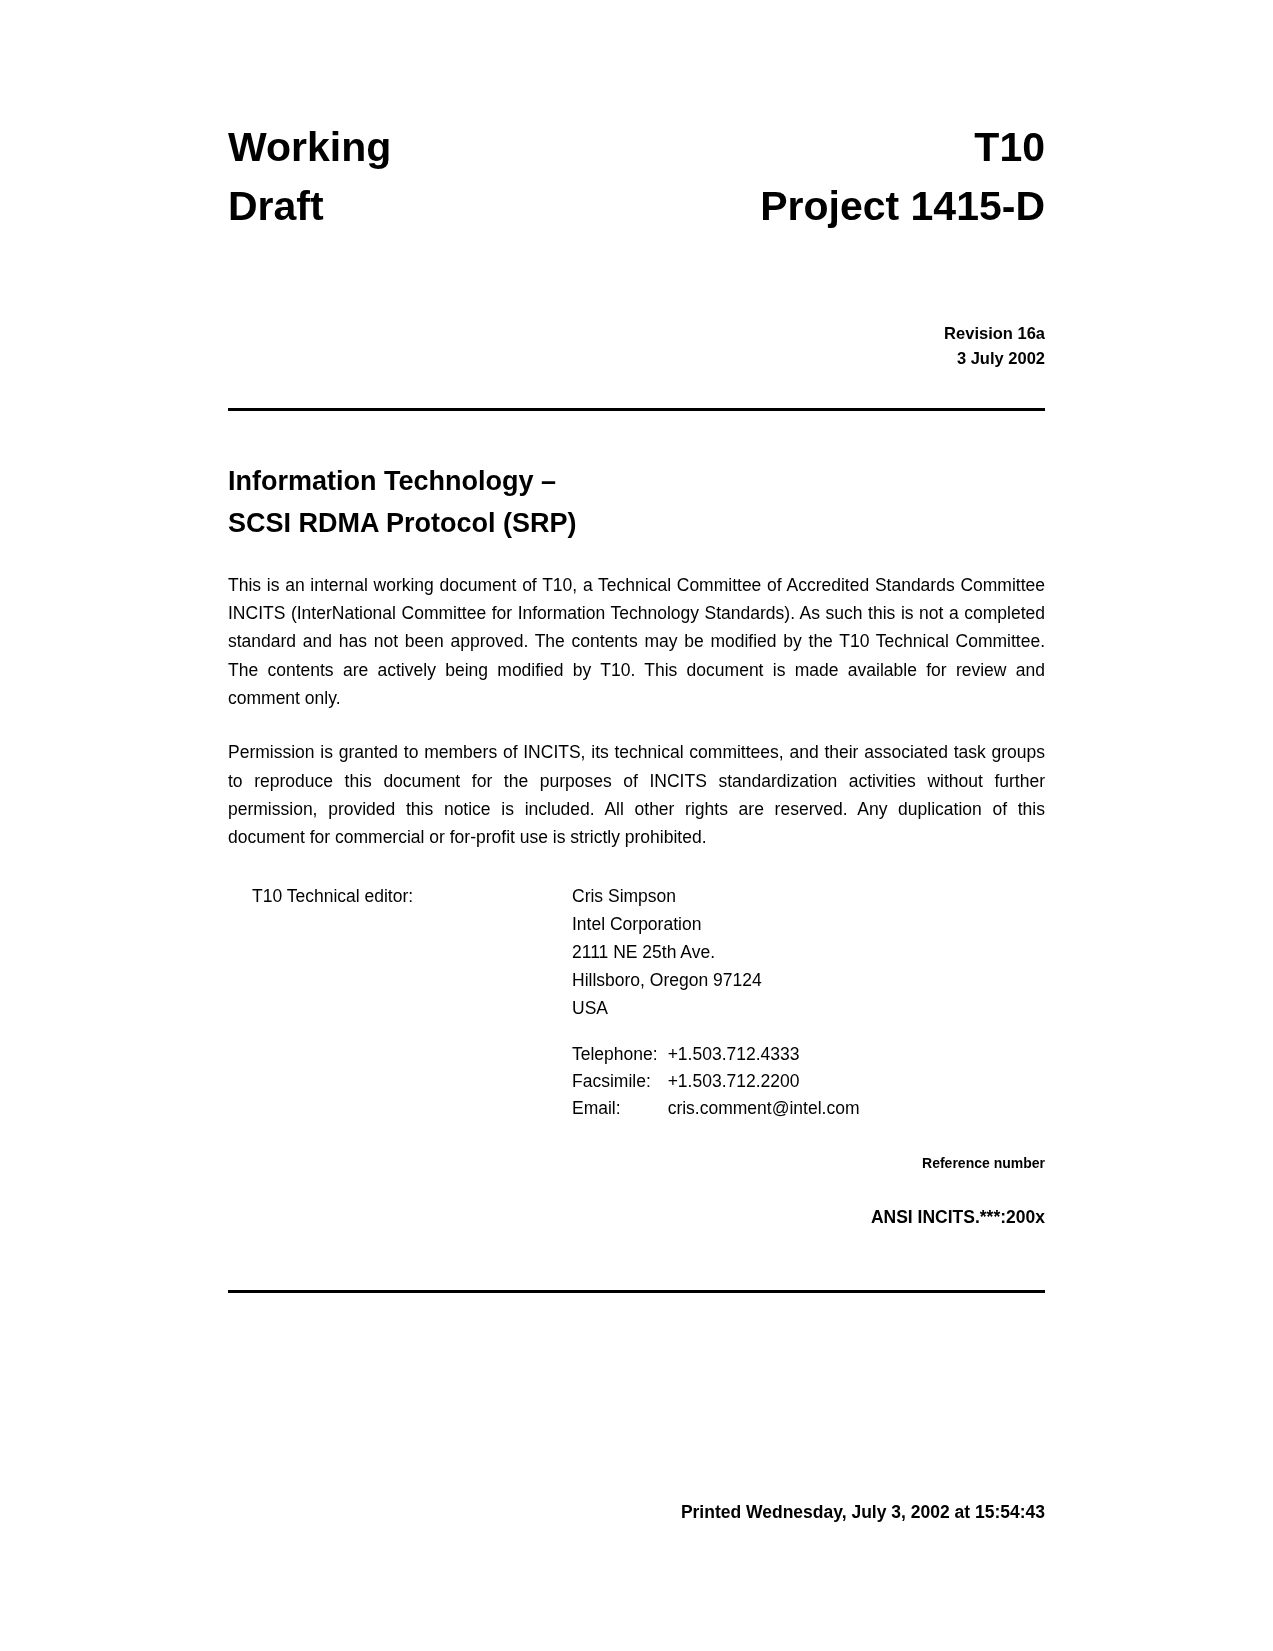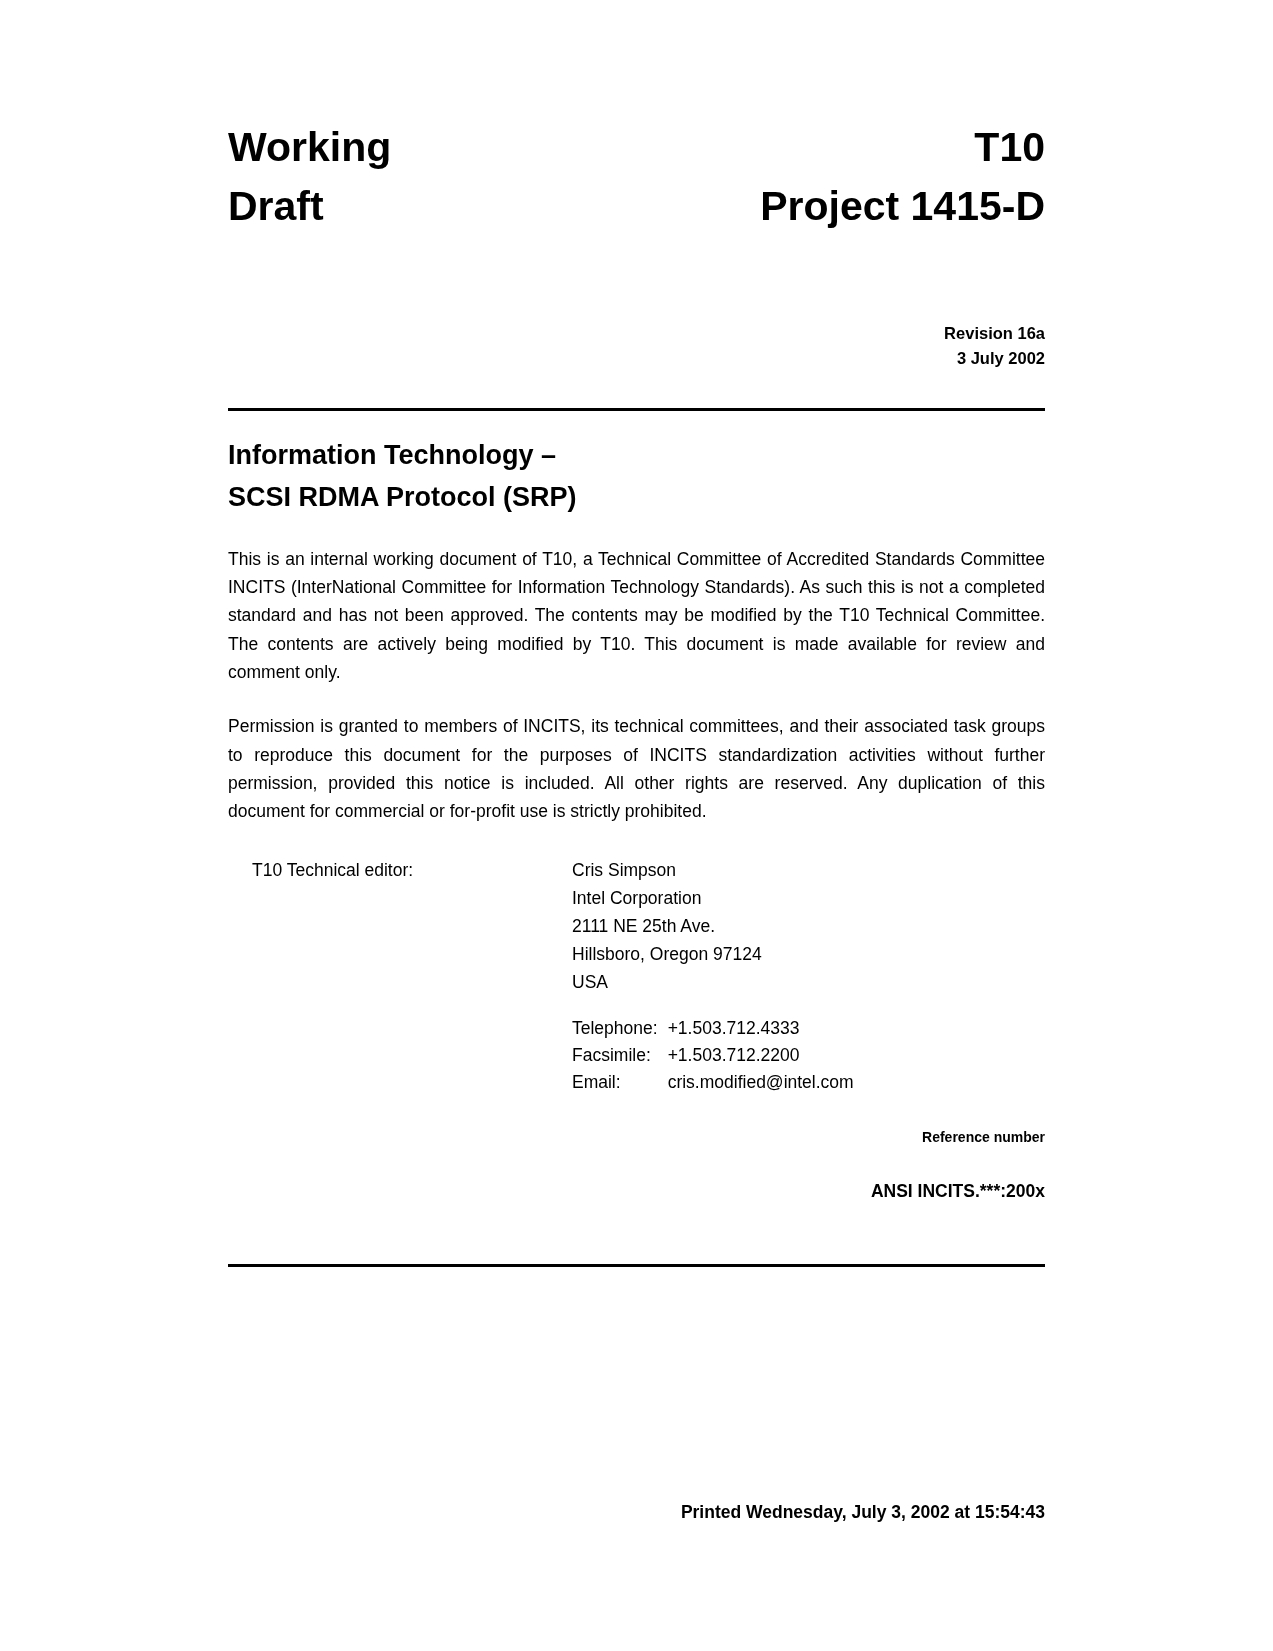--- a/index.html
+++ b/index.html
@@ -53,21 +53,21 @@
     margin: 0;
   }
   .rule-top {
     margin-top: 36px;
   }
   .rule-bottom {
     margin-top: 62px;
   }
   
   .doc-title {
-    margin-top: 24px;
+    margin-top: 50px;
     font-weight: bold;
     font-size: 27px;
     line-height: 1.55;
   }
   
   .body-para {
     margin-top: 26px;
     font-size: 17.5px;
     line-height: 1.62;
     text-align: justify;
@@ -171,21 +171,21 @@
             <tr>
           <td class="contact-key">Telephone:</td>
           <td>+1.503.712.4333</td>
         </tr>
         <tr>
           <td class="contact-key">Facsimile:</td>
           <td>+1.503.712.2200</td>
         </tr>
         <tr>
           <td class="contact-key">Email:</td>
-          <td>cris.modified@intel.com</td>
+          <td>cris.comment@intel.com</td>
         </tr>
       </tbody>
         </table>
     </div>
   </div>
 
   <div class="reference-block">Reference number</div>
   <div class="reference-number">ANSI INCITS.***:200x</div>
 
   <hr class="rule rule-bottom">

